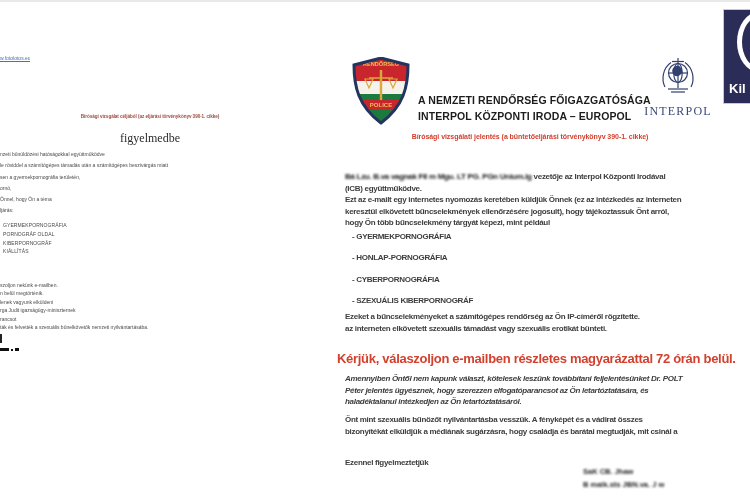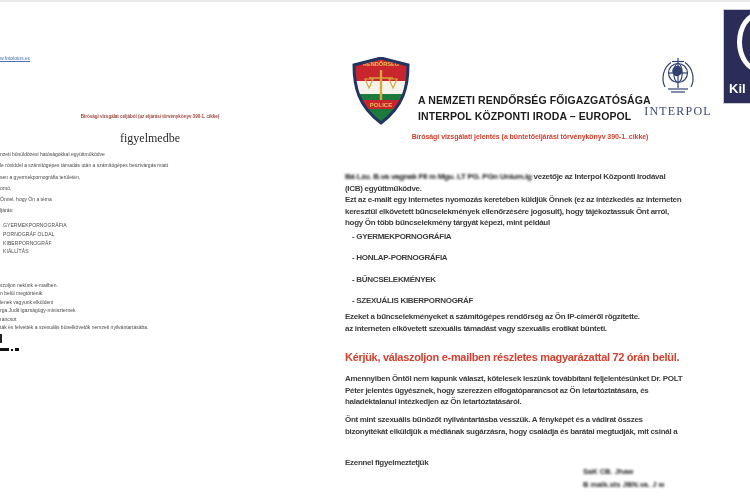--- a/index.html
+++ b/index.html
@@ -33,22 +33,22 @@
 
   
   .r-header{left:418px;top:92px;width:210px;text-align:center;color:#1c1c1c;
             font-weight:bold;font-size:10.5px;line-height:16px;letter-spacing:.1px;}
   .r-redline{left:345px;top:133px;width:370px;text-align:center;color:#d3402e;
              font-weight:bold;font-size:7px;letter-spacing:-.05px;}
   .r-body{font-size:8px;font-weight:bold;color:#3d3d3d;letter-spacing:-.3px;line-height:11.6px;}
   .r-intro{left:345px;top:159px;margin-top:12px;}
   .r-list{left:352px;top:226px;line-height:21.4px;}
   .r-par2{left:345px;top:311px;}
-  .r-kerjuk{left:345px;top:351px;color:#d3402e;font-weight:bold;font-size:11px;letter-spacing:-.3px;}
-  .r-par3{left:345px;top:373px;}
+  .r-kerjuk{left:337px;top:351px;color:#d3402e;font-weight:bold;font-size:13px;letter-spacing:-.3px;}
+  .r-par3{left:345px;top:373px;font-style:italic;}
   .r-par4{left:345px;top:414px;}
   .r-closing{left:345px;top:457px;}
   .r-sig{left:583px;top:465px;font-size:7.5px;font-weight:bold;color:#1d1d1d;line-height:13px;}
   .redacted-inline{display:inline-block;filter:blur(1.1px);color:#151515;}
 
   
   .badge{left:352px;top:57px;width:58px;height:68px;}
   
   .interpol{left:641px;top:57px;width:74px;height:68px;text-align:center;}
   .interpol-word{margin-top:1px;color:#3a4878;font-family:"Liberation Serif",serif;
@@ -162,21 +162,21 @@
     </div>
     <div class="nowrap">(ICB) együttműködve.</div>
     <div class="nowrap">Ezt az e-mailt egy internetes nyomozás keretében küldjük Önnek (ez az intézkedés az interneten</div>
     <div class="nowrap">keresztül elkövetett bűncselekmények ellenőrzésére jogosult), hogy tájékoztassuk Önt arról,</div>
     <div class="nowrap">hogy Ön több bűncselekmény tárgyát képezi, mint például</div>
   </div>
 
   <div class="abs r-body r-list">
     <div class="nowrap">- GYERMEKPORNOGRÁFIA</div>
     <div class="nowrap">- HONLAP-PORNOGRÁFIA</div>
-    <div class="nowrap">- BŰNCSELEKMÉNYEK</div>
+    <div class="nowrap">- CYBERPORNOGRÁFIA</div>
     <div class="nowrap">- SZEXUÁLIS KIBERPORNOGRÁF</div>
   </div>
 
   <div class="abs r-body r-par2">
     <div class="nowrap">Ezeket a bűncselekményeket a számítógépes rendőrség az Ön IP-címéről rögzítette.</div>
     <div class="nowrap">az interneten elkövetett szexuális támadást vagy szexuális erotikát bünteti.</div>
   </div>
 
   <div class="abs r-kerjuk nowrap">Kérjük, válaszoljon e-mailben részletes magyarázattal 72 órán belül.</div>
 

